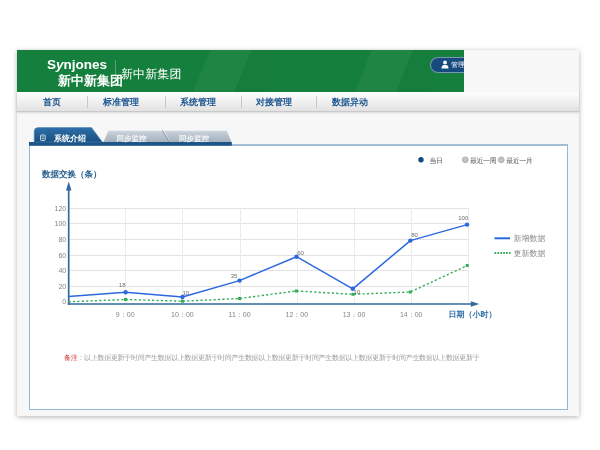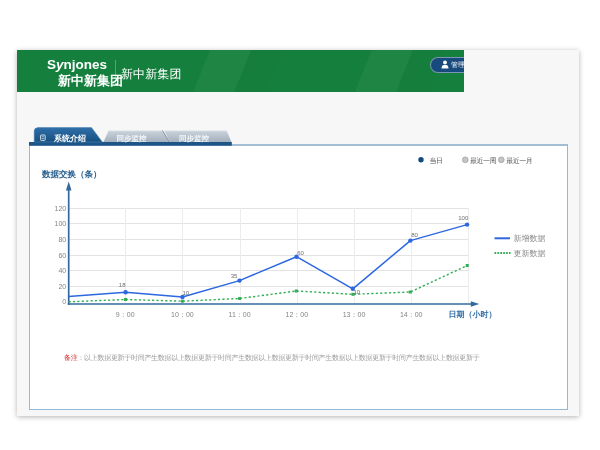--- a/index.html
+++ b/index.html
@@ -45,20 +45,31 @@
       </span>
       <span class="pitem" style="left:66px;">修改密码</span>
       <span class="pitem" style="left:107px;">
         <svg width="8" height="8" viewBox="0 0 8 8" style="position:relative;top:2px;">
             <path d="M2.6 1.3 A3.2 3.2 0 1 0 5.4 1.3" stroke="#fff" stroke-width="1" fill="none"></path>
             <line x1="4" y1="0.2" x2="4" y2="2.6" stroke="#fff" stroke-width="1"></line>
           </svg>
       </span>
       <span class="pitem" style="left:118px;">退出</span>
     </div>
+  </div>
+  <div id="nav">
+    <span class="nitem" style="left:35px;">首页</span>
+    <span class="nitem" style="left:104px;">标准管理</span>
+    <span class="nitem" style="left:181px;">系统管理</span>
+    <span class="nitem" style="left:257px;">对接管理</span>
+    <span class="nitem" style="left:333px;">数据异动</span>
+    <span class="nsep" style="left:70px;"></span>
+    <span class="nsep" style="left:148px;"></span>
+    <span class="nsep" style="left:224px;"></span>
+    <span class="nsep" style="left:299px;"></span>
   </div>
   <div id="panel"></div>
   <div id="note"><b>备注</b>：以上数据更新于时间产生数据以上数据更新于时间产生数据以上数据更新于时间产生数据以上数据更新于时间产生数据以上数据更新于</div>
 </div>
 <svg width="600" height="450" viewBox="0 0 600 450">
   <defs>
     <linearGradient id="gt1" x1="0" y1="0" x2="0" y2="1">
       <stop offset="0" stop-color="#2e6ea8"></stop>
         <stop offset="1" stop-color="#17507f"></stop>
     </linearGradient>

